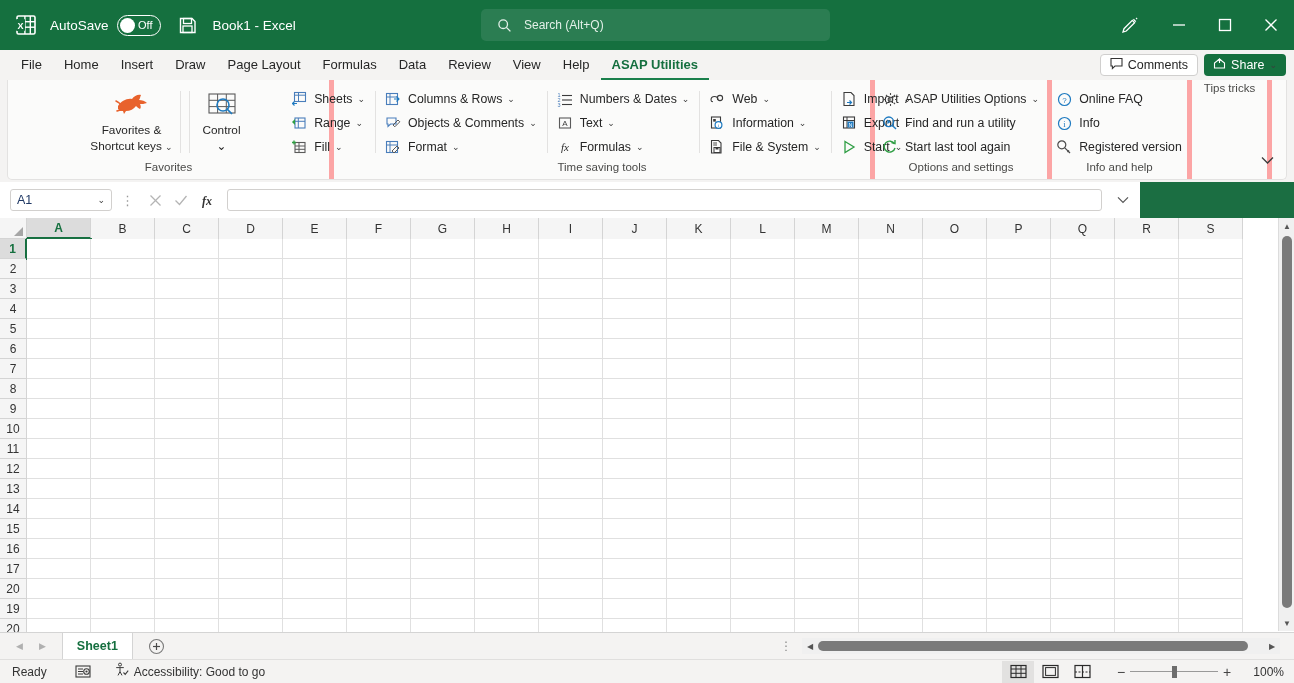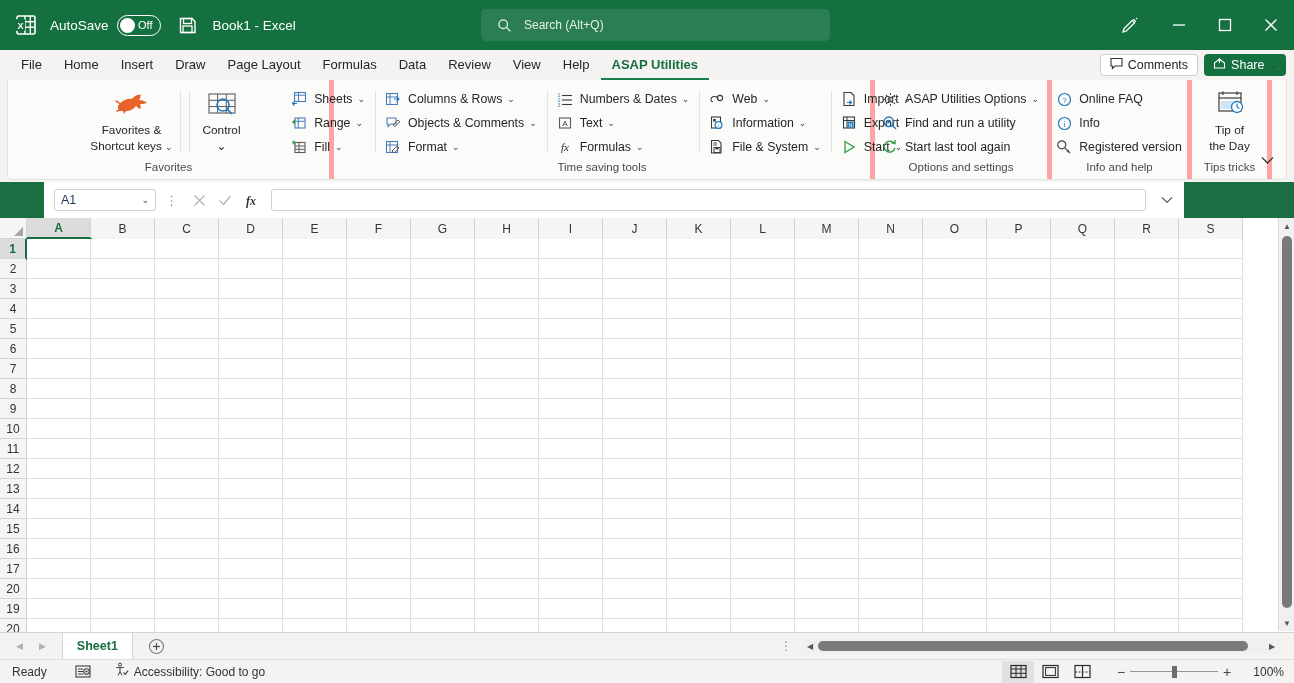--- a/index.html
+++ b/index.html
@@ -142,21 +142,21 @@
   .vsep { width: 1px; background: #e3e2e1; align-self: stretch; margin: 6px 4px 6px 4px; }
 
   .collapse-btn {
     position: absolute; right: 6px; bottom: 8px; width: 26px; height: 22px;
     display: flex; align-items: center; justify-content: center; cursor: pointer;
   }
 
   
   .formulabar {
     position: absolute; left: 0; top: 182px; width: 1140px; height: 36px;
-    background: #ffffff; display: flex; align-items: center; margin-left: 44px;
+    background: #ffffff; display: flex; align-items: center;
   }
   .namebox {
     margin-left: 10px; width: 102px; height: 22px; border: 1px solid #d2d0ce;
     border-radius: 3px; background: #fff; display: flex; align-items: center;
     justify-content: space-between; padding: 0 6px; cursor: pointer;
   }
   .namebox .nbtext { font-size: 12.5px; color: #1f3864; }
   .fb-dots { margin: 0 9px; color: #9a9a9a; font-size: 13px; letter-spacing: 0; cursor: pointer; }
   .fb-icons { display: flex; align-items: center; gap: 2px; }
   .fb-ibtn {
@@ -696,37 +696,20 @@
                 </svg>
             </span>
             <span class="rlabel">Registered version</span>
           </div>
         </div>
       </div>
       <div class="rgroup-label">Info and help</div>
     </div>
 
     <div class="rgroup" style="width:80px">
-      <div class="rgroup-body">
-        <div class="bigbtn" style="width:72px">
-          <div class="bicon">
-            <svg width="32" height="30" viewBox="0 0 32 30">
-              <rect x="5" y="3" width="22" height="18" fill="none" stroke="#3b3b3b" stroke-width="1.2"></rect>
-              <line x1="5" y1="8" x2="27" y2="8" stroke="#3b3b3b" stroke-width="1.2"></line>
-              <line x1="9" y1="1.5" x2="9" y2="5" stroke="#3b3b3b" stroke-width="1.2"></line>
-              <line x1="23" y1="1.5" x2="23" y2="5" stroke="#3b3b3b" stroke-width="1.2"></line>
-              <rect x="7" y="11" width="12" height="8" fill="#cfe4f5"></rect>
-              <circle cx="23" cy="17" r="5.5" fill="#fff" stroke="#1e7ac0" stroke-width="1.3"></circle>
-              <path d="M23 13.6V17l2.3 1.6" fill="none" stroke="#1e7ac0" stroke-width="1.2"></path>
-            </svg>
-          </div>
-          <div class="blabel">Tip of</div>
-          <div class="blabel">the Day</div>
-        </div>
-      </div>
       <div class="rgroup-label">Tips  tricks</div>
     </div>
 
     <div class="collapse-btn">
       <svg width="13" height="9" viewBox="0 0 13 9">
           <path d="M1 1.5L6.5 7 12 1.5" fill="none" stroke="#3b3b3b" stroke-width="1.3"></path>
         </svg>
     </div>
   </div>
 </div>

